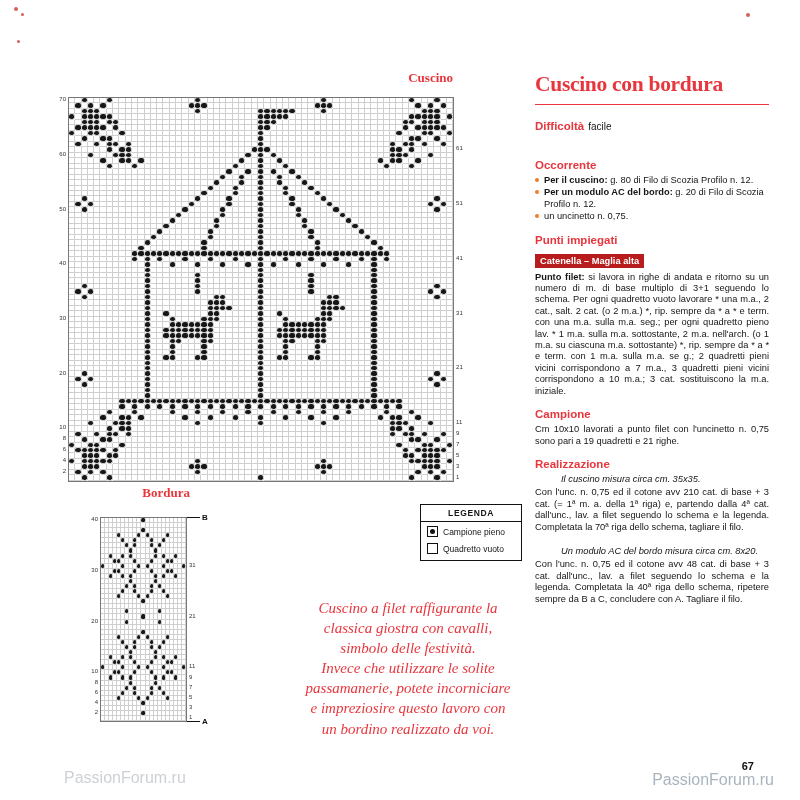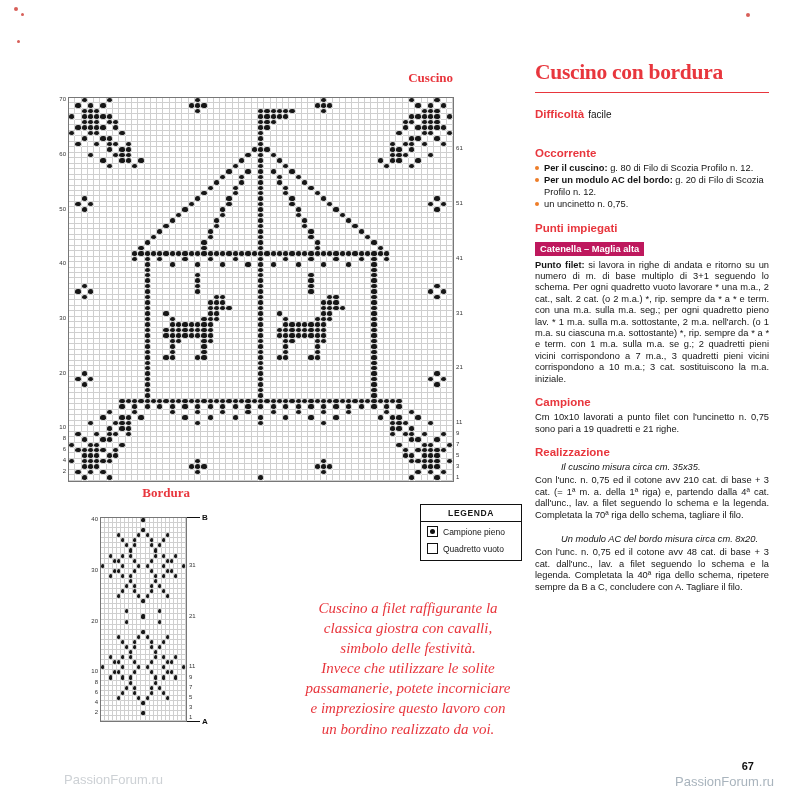--- a/index.html
+++ b/index.html
@@ -38,38 +38,38 @@
            justify-content:center;flex:none;background:#fff;}
   .icon-sq.filled::after{content:"";width:5px;height:5px;background:#111;border-radius:50%;}
 
   
   .caption{position:absolute;left:278px;top:598px;width:260px;text-align:center;
            font-family:"Liberation Serif",serif;font-style:italic;font-size:15px;
            line-height:1.34;color:#e8363d;}
   .caption div{white-space:nowrap;}
 
   
-  .article{position:absolute;left:535px;top:60px;width:234px;}
+  .article{position:absolute;left:535px;top:72px;width:234px;}
   .article h1{font-family:"Liberation Serif",serif;color:#e8363d;font-size:21.5px;
               font-weight:bold;margin:0;letter-spacing:-.3px;}
   .rule{border-top:1px solid #e8363d;margin:7px 0 15px;}
   .difficulty{font-size:10px;margin-bottom:27px;}
   .red-label{color:#e8363d;font-weight:bold;font-size:11.5px;margin-right:4px;}
   h2.sec{color:#e8363d;font-size:11.5px;font-weight:bold;margin:11px 0 4px;}
   .item{position:relative;padding-left:9px;font-size:9.3px;line-height:11.4px;margin-bottom:1px;}
   .bullet{position:absolute;left:0;top:3px;width:4px;height:4px;background:#ee7d28;border-radius:50%;}
-  .black-bar{display:inline-block;background:#be185d;color:#fff;font-weight:bold;
+  .black-bar{display:inline-block;background:#b91c1c;color:#fff;font-weight:bold;
              font-size:9.3px;padding:2px 5px;margin:1px 0 4px;}
   .article p{margin:0 0 2px;font-size:9.3px;line-height:11.4px;text-align:justify;}
   .article p.ital{font-style:italic;text-align:left;margin-left:26px;}
   .article p.spaced{margin-top:13px;}
 
   
   .pagenum{position:absolute;right:46px;bottom:28px;font-size:11px;font-weight:bold;color:#111;}
-  .watermark{position:absolute;font-size:13px;color:#a9b4bd;}
+  .watermark{position:absolute;font-size:16px;color:#a9b4bd;}
   .wm-br{right:26px;bottom:11px;}
   .wm-bl{left:64px;bottom:13px;color:#cdd1d5;filter:blur(.3px);}
   .speck{position:absolute;background:#d0433c;border-radius:50%;opacity:.85;}
 </style>
 </head>
 <body>
 
 <div class="page">
 
   <div class="speck" style="left:14px;top:7px;width:4px;height:4px;"></div>

